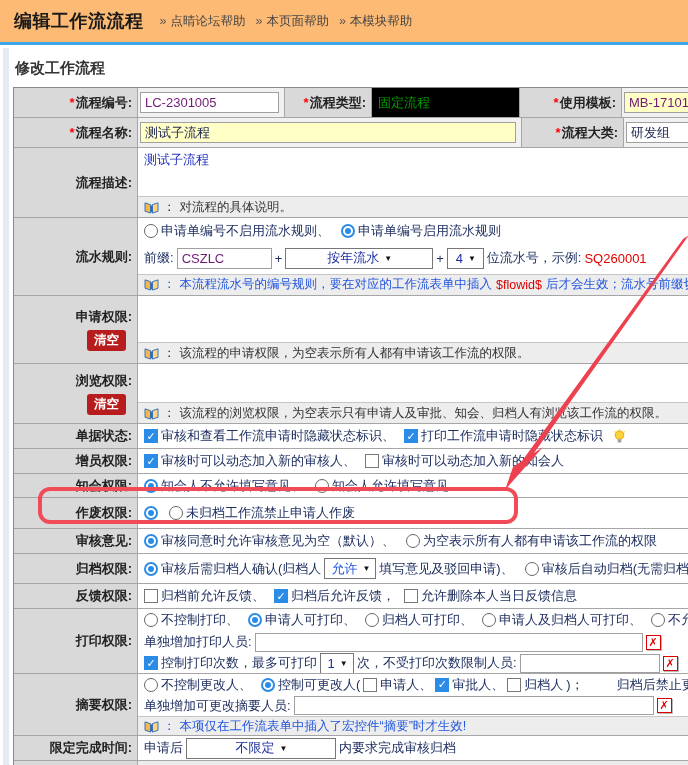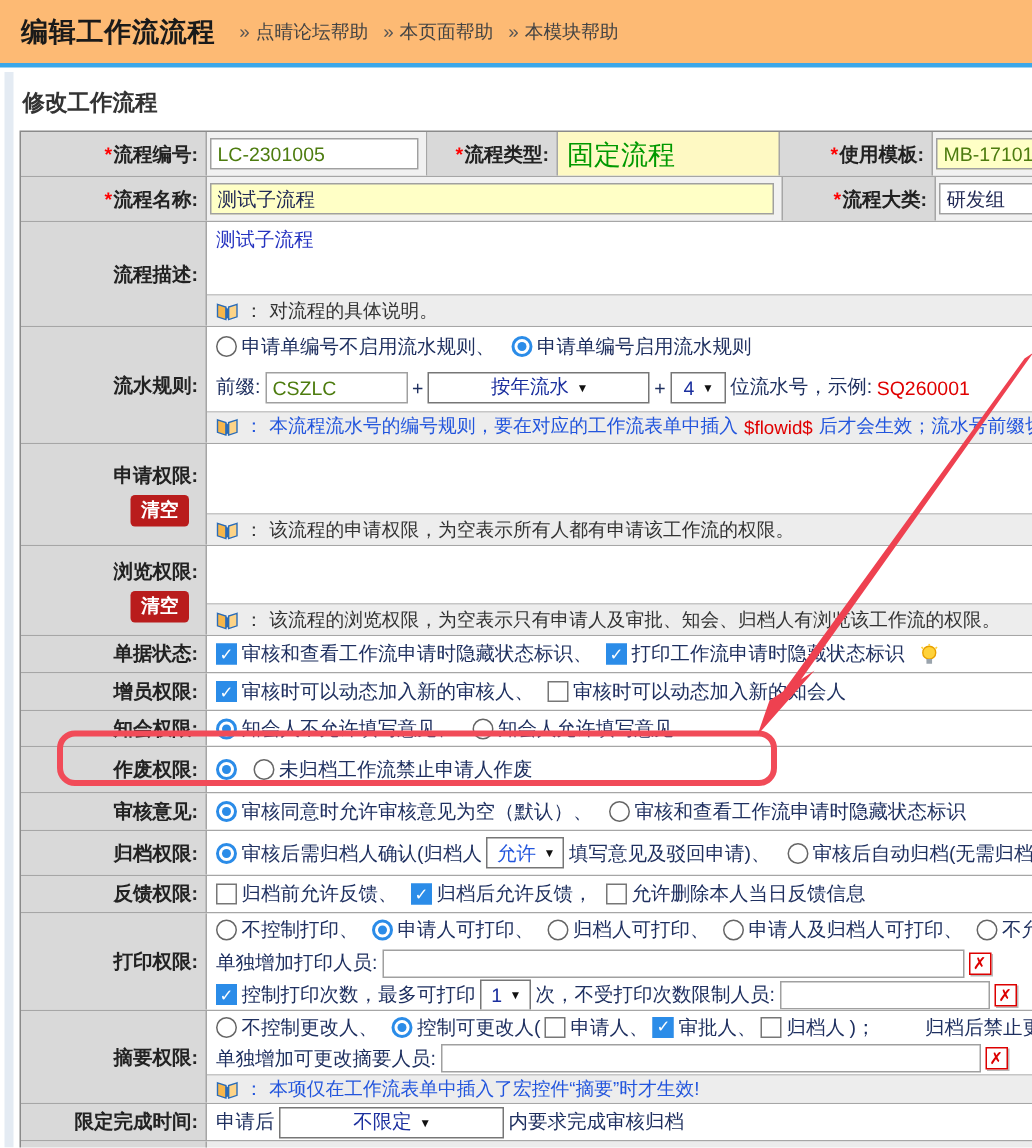--- a/index.html
+++ b/index.html
@@ -37,23 +37,23 @@
           gap:4px; padding-left:6px; font-size:12.5px; color:#333; height:21px; white-space:nowrap; flex:none; }
   .hint.blue { color:#2255dd; }
   .red-text { color:#e00000; }
   .green-text { color:#009900; }
 
   
   .w-l1{width:124px;} .w-v1{width:147px;} .w-l2{width:87px;} .w-v2{width:148px;}
   .w-l3{width:102px;} .w-v3{flex:1;}
   .h30{height:29px;} 
   .valcell { display:flex; align-items:center; background:#f1f1f1; overflow:hidden; }
-  .valcell.plain { background:#fef9c3; padding-left:6px; font-size:18px; }
-
-  .ipt { border:1px solid #a0a0a0; background:#fff; height:21px; font-size:13px; color:#4d7c0f;
+  .valcell.plain { background:#000000; padding-left:6px; font-size:13px; }
+
+  .ipt { border:1px solid #a0a0a0; background:#fff; height:21px; font-size:13px; color:#701a75;
          padding:0 4px; font-family:inherit; outline:none; }
   .ipt.yellow { background:#ffffc6; }
   .ipt.dark { color:#222a55; }
   .ta { border:none; outline:none; resize:none; background:#fff; color:#2533c0; font-size:13px;
         font-family:inherit; padding:3px 6px; width:100%; flex:1; }
 
   .clear-btn { background:#b91c1c; color:#fff; font-size:12.5px; font-weight:bold;
                padding:2px 7px; border-radius:3px; margin-right:6px; cursor:pointer; }
 
   
@@ -306,21 +306,21 @@
         </div>
       </div>
 
       <div class="row" style="height:25px;">
         <div class="cell lc w-l1">审核意见:</div>
         <div class="cell cc">
           <div class="line">
             <span class="radio on"></span>
             <span>审核同意时允许审核意见为空（默认）、</span>
             <span class="radio" style="margin-left:8px;"></span>
-            <span>审核和查看工作流申请时隐藏状态标识</span>
+            <span>为空表示所有人都有申请该工作流的权限</span>
           </div>
         </div>
       </div>
 
       <div class="row" style="height:30px;">
         <div class="cell lc w-l1">归档权限:</div>
         <div class="cell cc">
           <div class="line">
             <span class="radio on"></span>
             <span>审核后需归档人确认(归档人</span>

